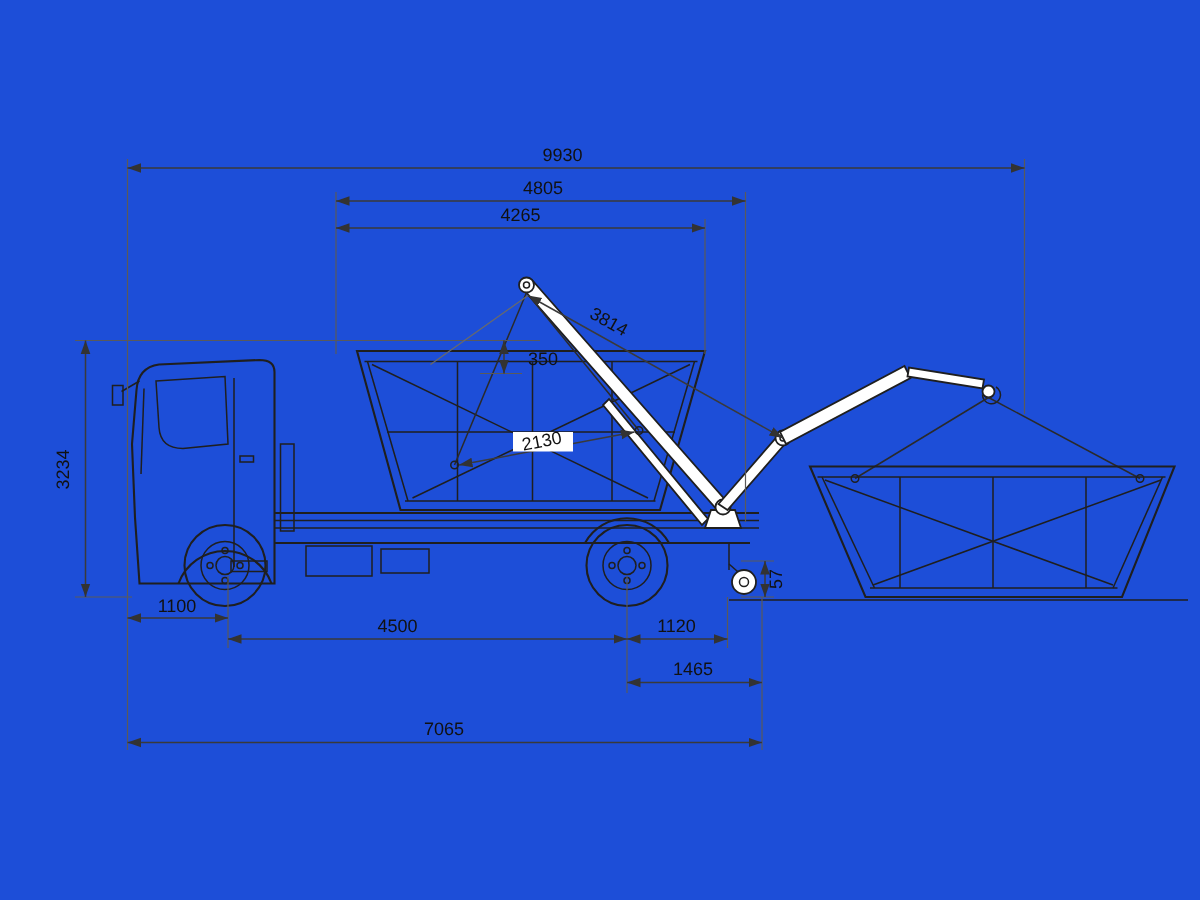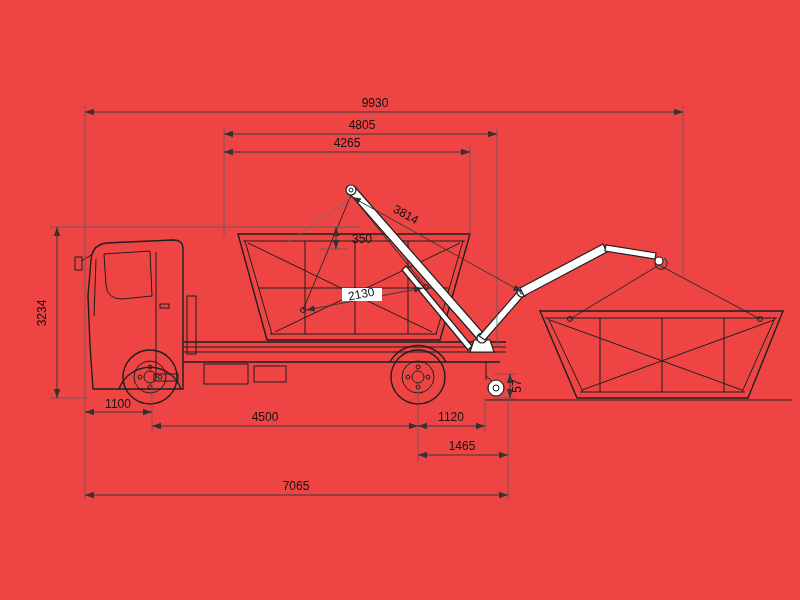--- a/index.html
+++ b/index.html
@@ -1,16 +1,16 @@
 <!DOCTYPE html>
 <html><head>
 <meta charset="utf-8">
 <style>
   html,body { margin:0; padding:0; background:#ffffff; }
-  #stage { position:relative; width:800px; height:600px; background:#ef4444; overflow:hidden;
+  #stage { position:relative; width:800px; height:600px; background:#1d4ed8; overflow:hidden;
            font-family:"Liberation Sans", sans-serif; }
   svg { display:block; }
   .dim      { stroke:#3a3a3a; stroke-width:1;   fill:none; }
   .ext      { stroke:#5a5a5a; stroke-width:0.8; fill:none; }
   .cons     { stroke:#6a6a6a; stroke-width:0.8; fill:none; }
   .draw     { stroke:#1f1f1f; stroke-width:1.4; fill:none; }
   .drawthin { stroke:#1f1f1f; stroke-width:1;   fill:none; }
   .drawfill { stroke:#1f1f1f; stroke-width:1.2; fill:#ffffff; }
   .chain    { stroke:#2a2a2a; stroke-width:1;   fill:none; }
   .dimtxt   { font:12px "Liberation Sans", sans-serif; fill:#111; }

